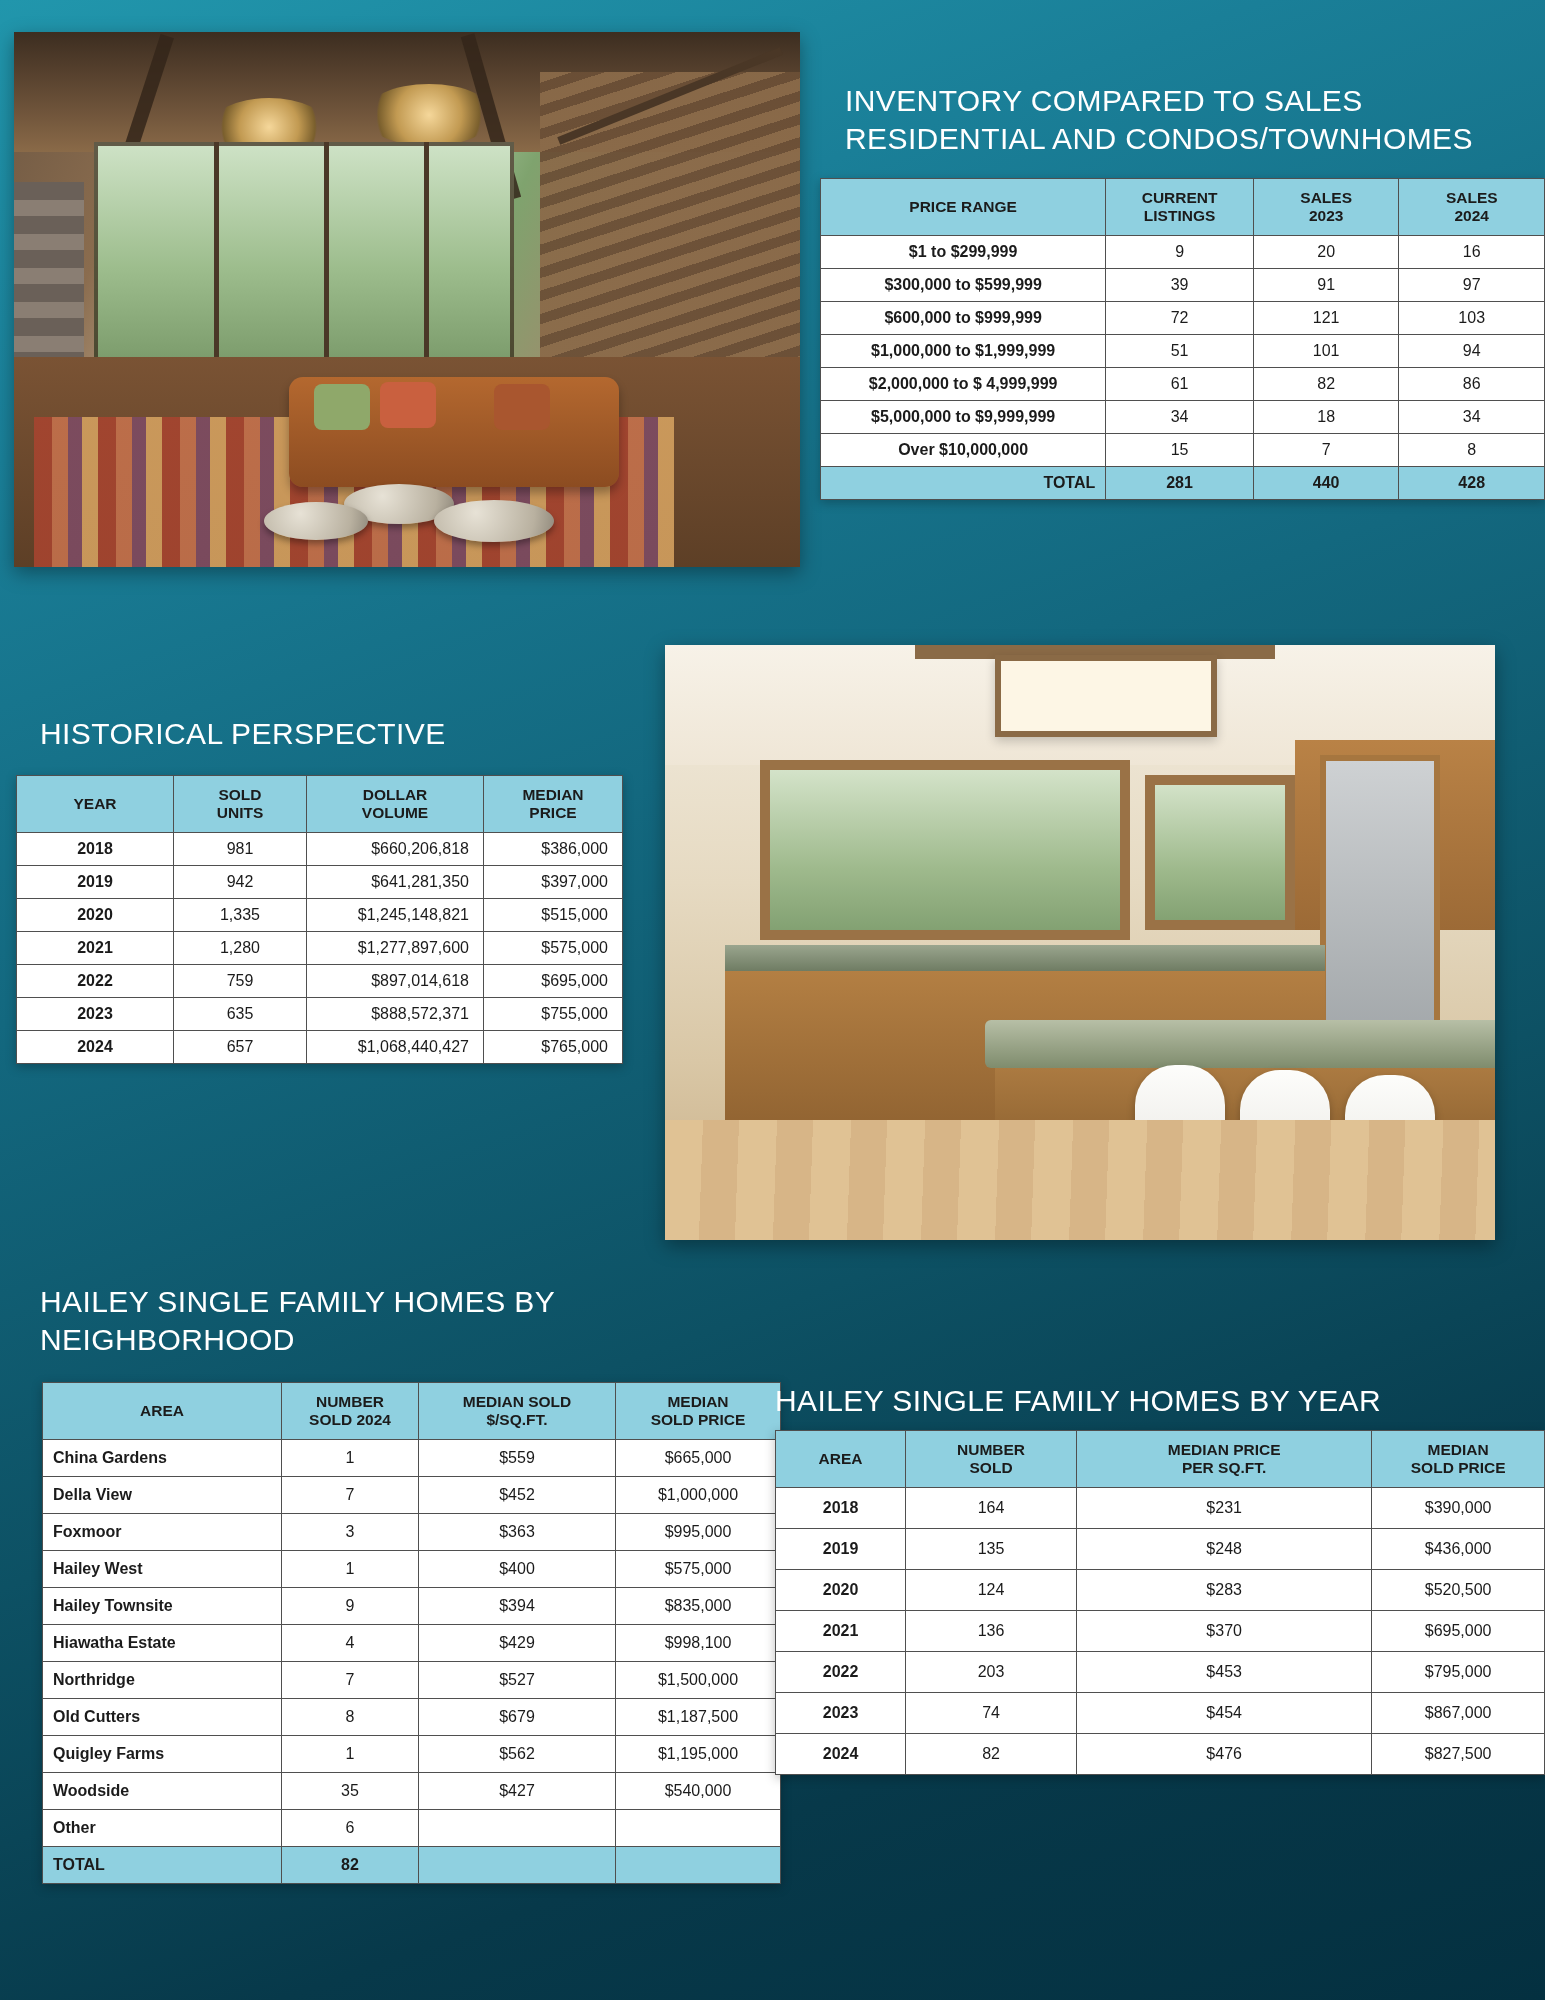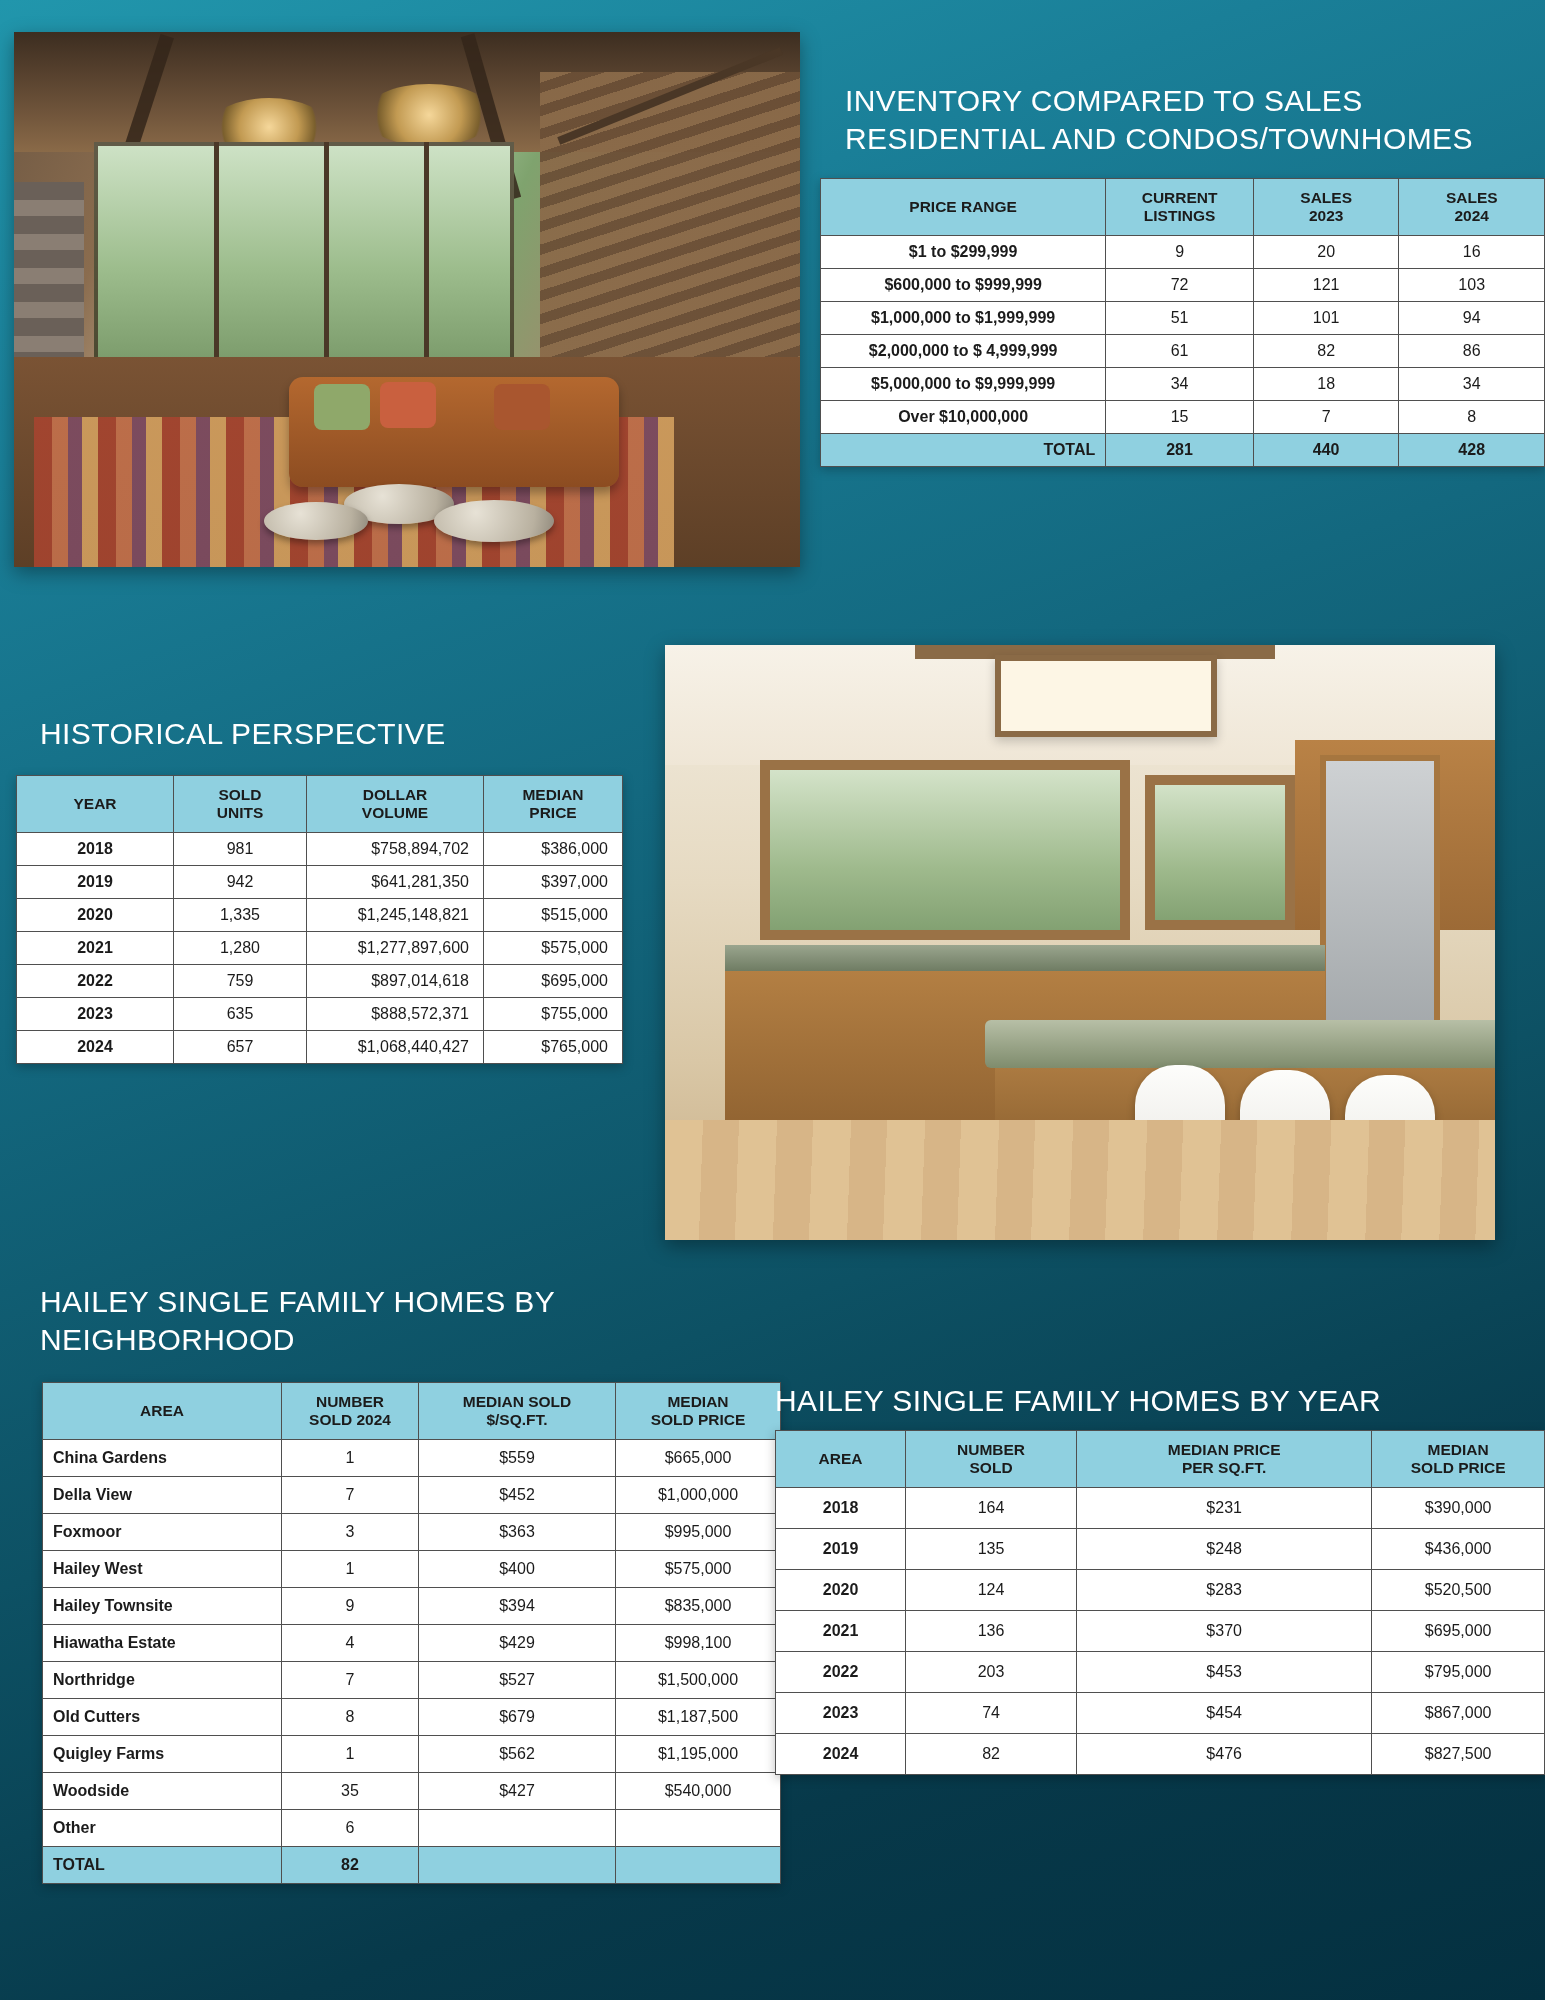--- a/index.html
+++ b/index.html
@@ -307,20 +307,26 @@
       </tr>
     </thead>
     <tbody>
       <tr>
         <td>$1 to $299,999</td>
         <td>9</td>
         <td>20</td>
         <td>16</td>
       </tr>
       <tr>
+        <td>$300,000 to $599,999</td>
+        <td>39</td>
+        <td>91</td>
+        <td>97</td>
+      </tr>
+      <tr>
         <td>$600,000 to $999,999</td>
         <td>72</td>
         <td>121</td>
         <td>103</td>
       </tr>
       <tr>
         <td>$1,000,000 to $1,999,999</td>
         <td>51</td>
         <td>101</td>
         <td>94</td>
@@ -373,21 +379,21 @@
         <th>
           <span>MEDIAN</span><br>
           <span>PRICE</span>
         </th>
       </tr>
     </thead>
     <tbody>
       <tr>
         <td>2018</td>
         <td>981</td>
-        <td>$758,894,702</td>
+        <td>$660,206,818</td>
         <td>$386,000</td>
       </tr>
       <tr>
         <td>2019</td>
         <td>942</td>
         <td>$641,281,350</td>
         <td>$397,000</td>
       </tr>
       <tr>
         <td>2020</td>

